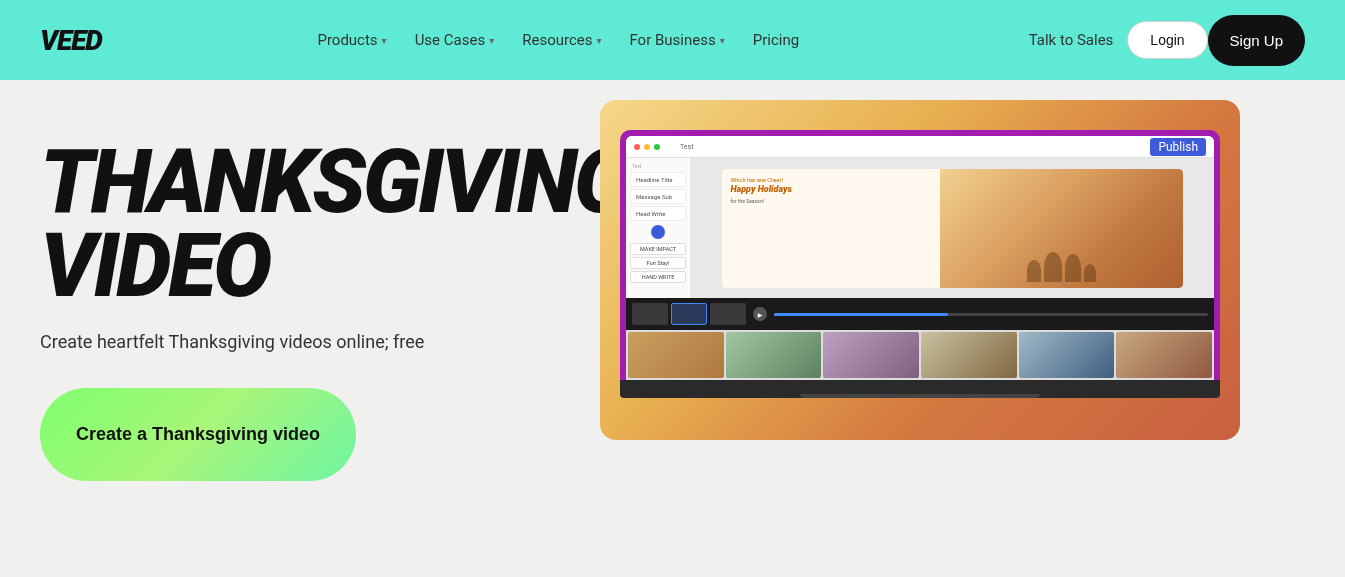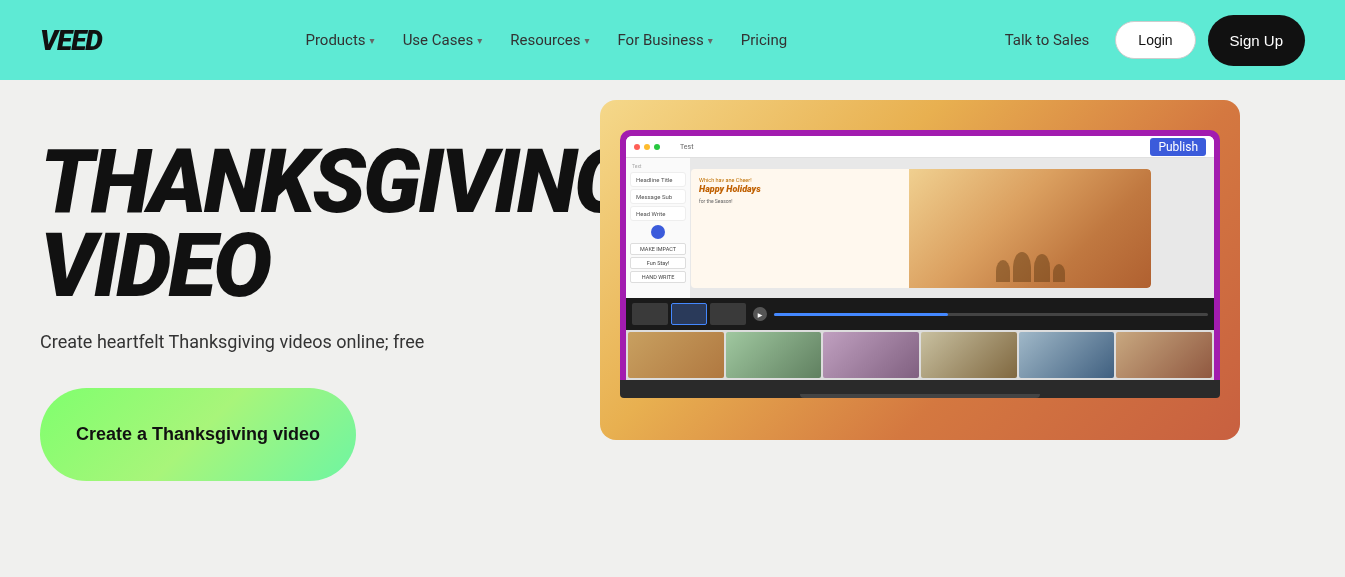--- a/index.html
+++ b/index.html
@@ -53,21 +53,21 @@
     }
 
     .nav-item .chevron {
       font-size: 10px;
       color: #666;
     }
 
     .nav-right {
       display: flex;
       align-items: center;
-      gap: 12px;
+      gap: 0;
     }
 
     .nav-talk {
       font-size: 15px;
       color: #333;
       cursor: pointer;
       padding: 8px 14px;
     }
 
     .nav-login {
@@ -273,21 +273,21 @@
       font-size: 5.5px;
       color: #444;
       text-align: center;
     }
 
     .mini-canvas-area {
       flex: 1;
       background: #e8e8e8;
       display: flex;
       align-items: center;
-      justify-content: flex-start;
+      justify-content: center;
       position: relative;
       overflow: hidden;
     }
 
     .mini-canvas-card {
       width: 88%;
       height: 85%;
       background: #fff8ee;
       border-radius: 4px;
       position: relative;

